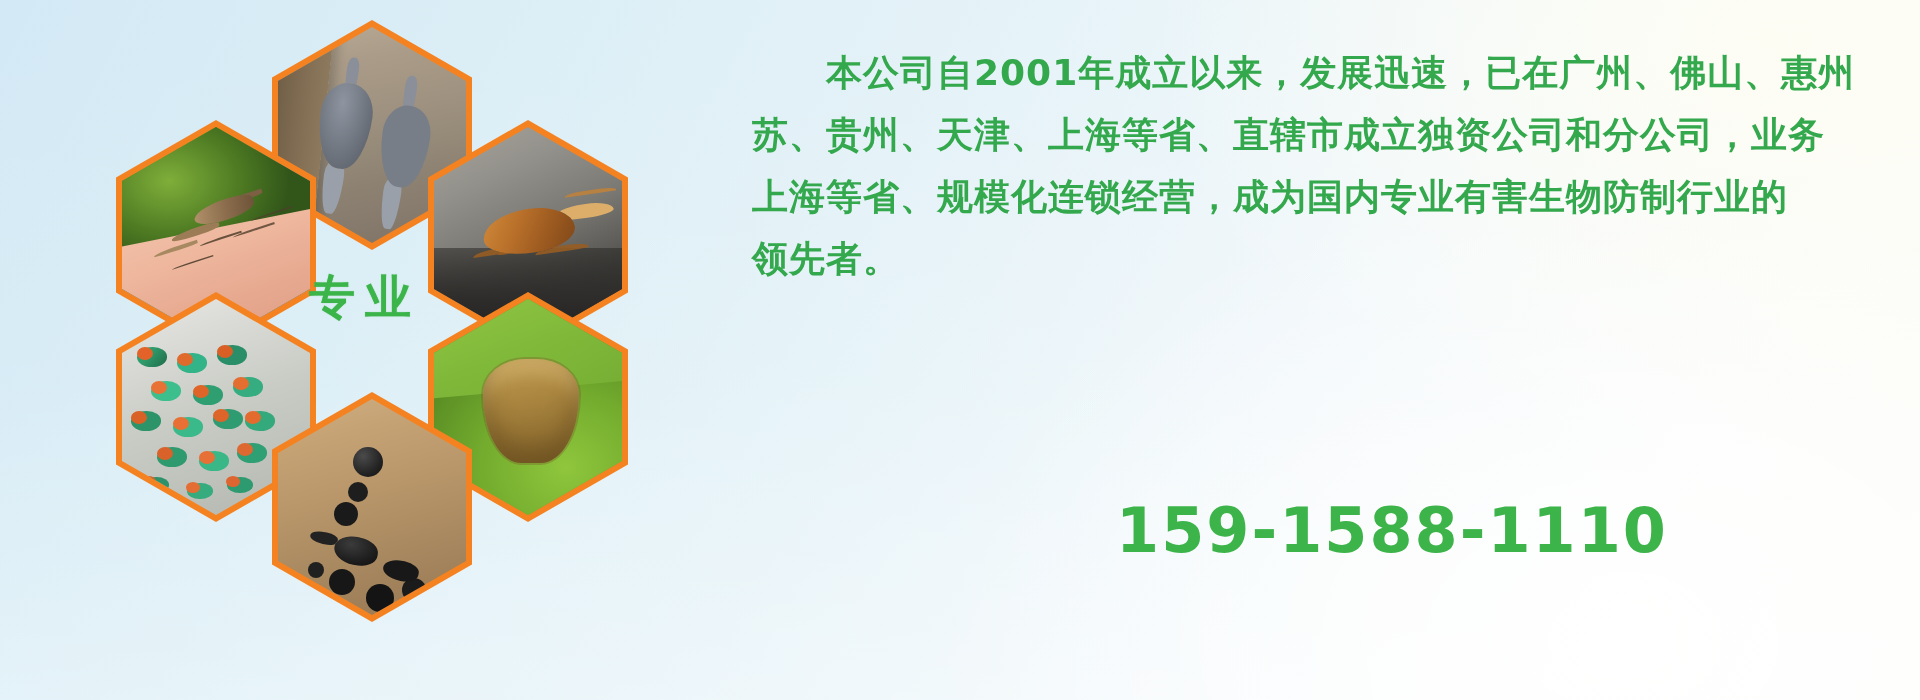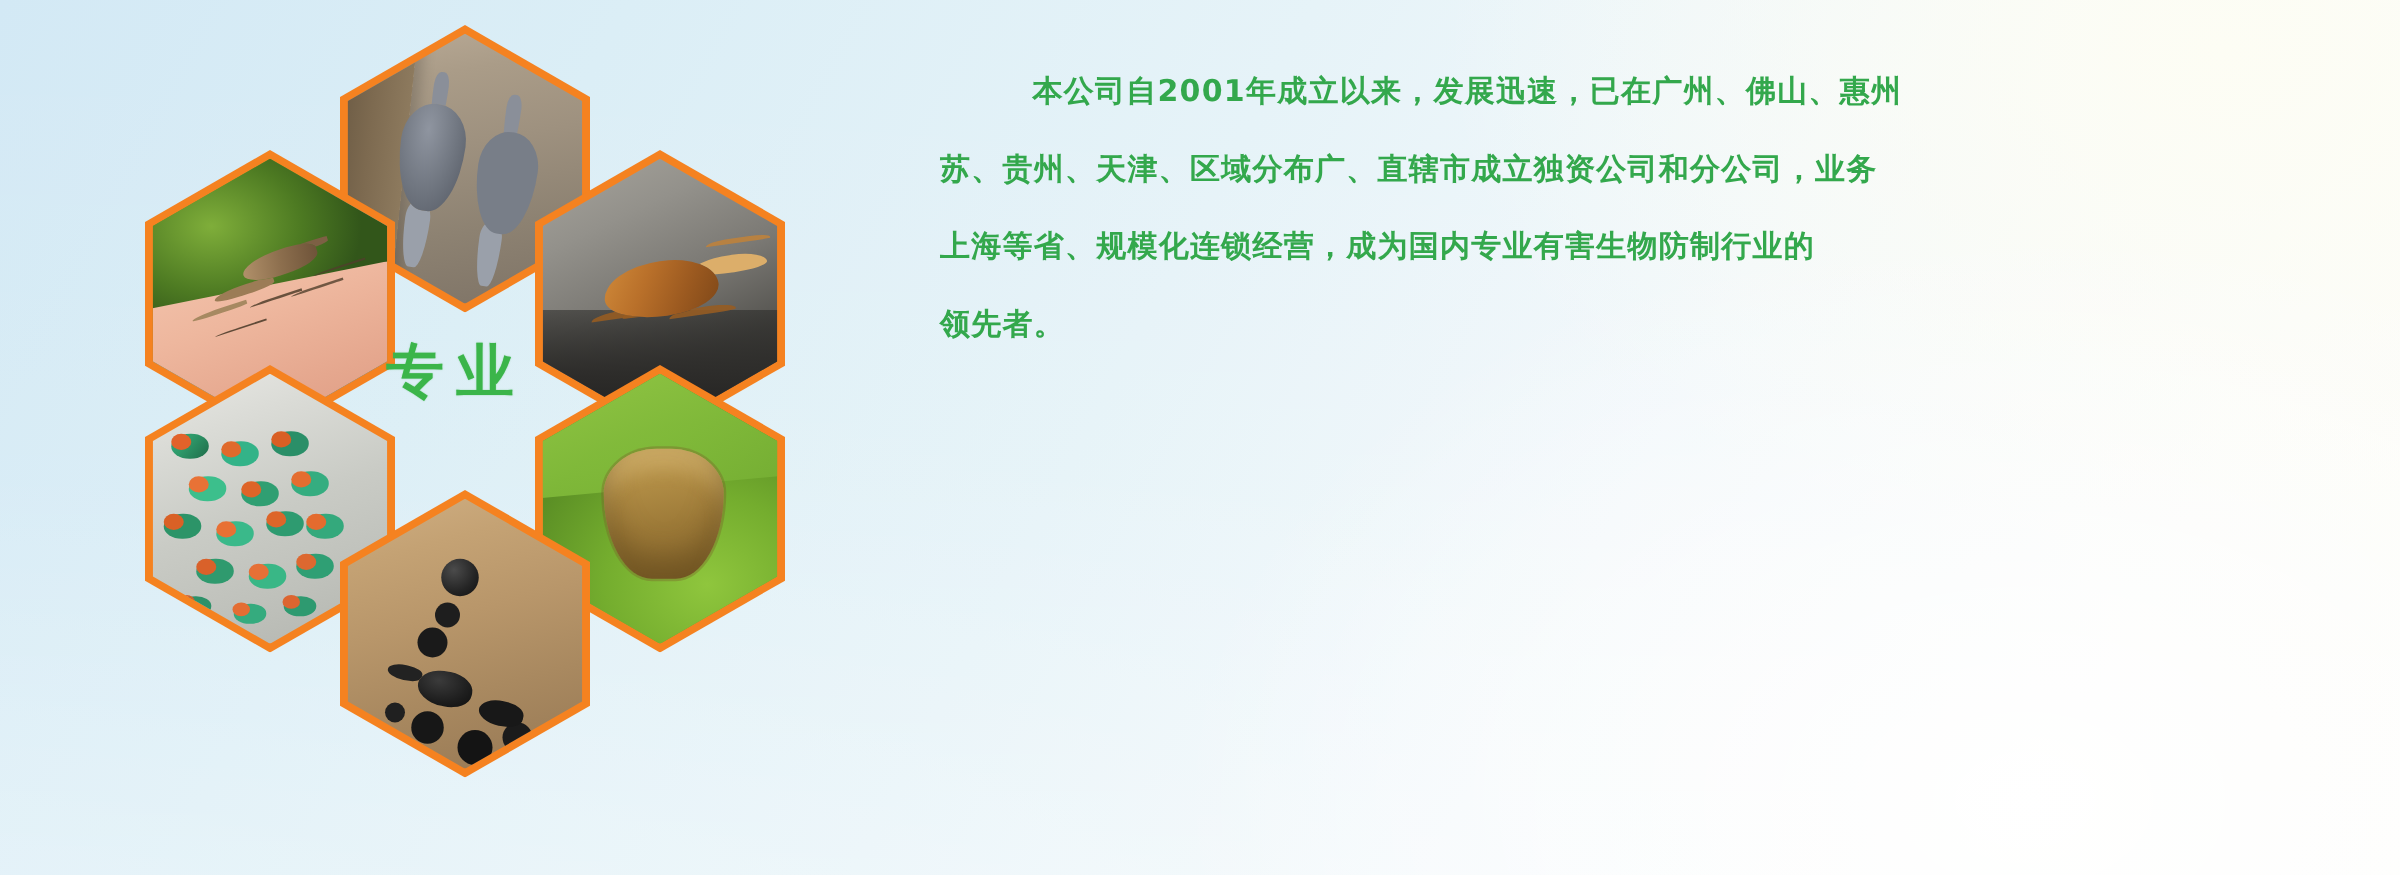--- a/index.html
+++ b/index.html
@@ -78,21 +78,21 @@
   }
 
   
   #copy-block {
     position:absolute;
     left:752px; top:42px;
     width:1150px;
   }
   .para-line {
     color:#33a84c;
-    font-size:24px;
+    font-size:36px;
     line-height:62px;
     font-weight:bold;
     letter-spacing:1px;
     white-space:nowrap;
     font-family:"DejaVu Sans","Liberation Sans", sans-serif;
   }
   .para-line.indent { text-indent:74px; }
 
   #contact-block {
     position:absolute;
@@ -322,21 +322,22 @@
       </div>
     </div>
 
     <div id="hex-center-label">
       <span>专业</span>
     </div>
   </div>
 
   <div id="copy-block">
     <div class="para-line indent">本公司自2001年成立以来，发展迅速，已在广州、佛山、惠州</div>
-    <div class="para-line">苏、贵州、天津、区域分布广、直辖市成立独资公司和分公司，业务</div>
+    <div class="para-line">苏、贵州、天津、上海等省、直辖市成立独资公司和分公司，业务</div>
     <div class="para-line">上海等省、规模化连锁经营，成为国内专业有害生物防制行业的</div>
     <div class="para-line">领先者。</div>
   </div>
 
   <div id="contact-block">
+    <div class="contact-line phone2">159-1588-1110</div>
   </div>
 
 </div>
 
 </body></html>

